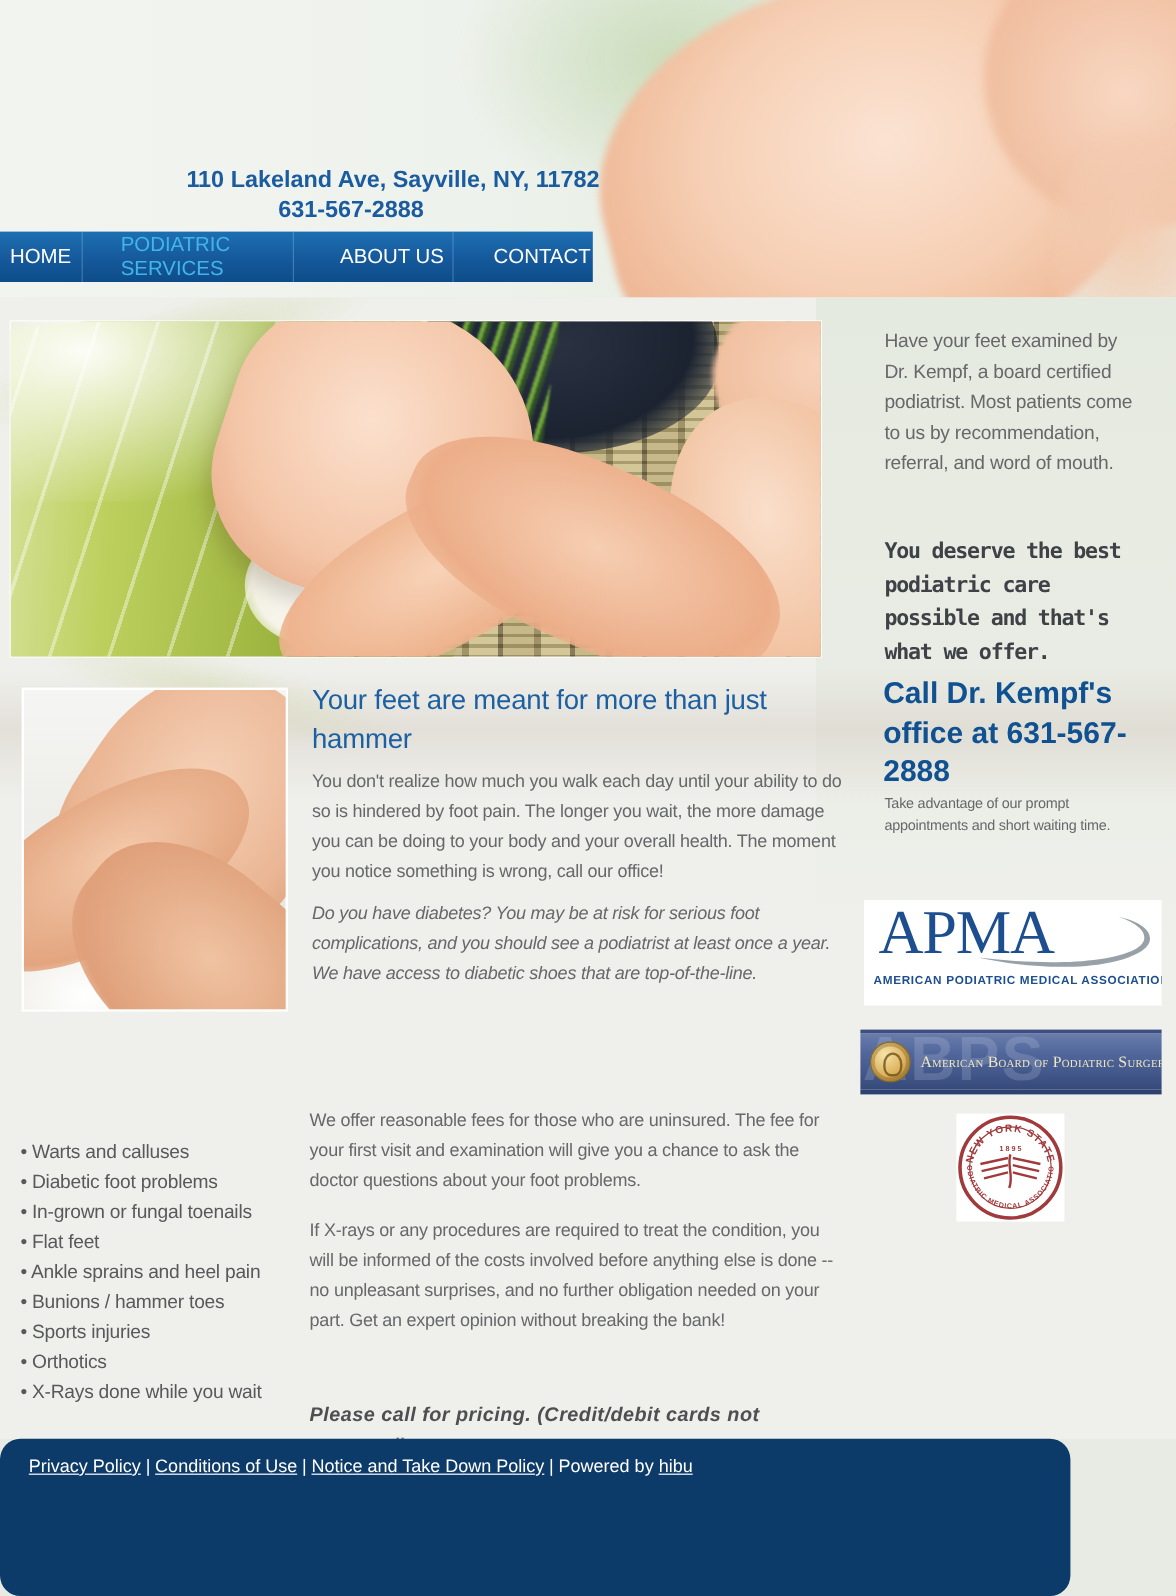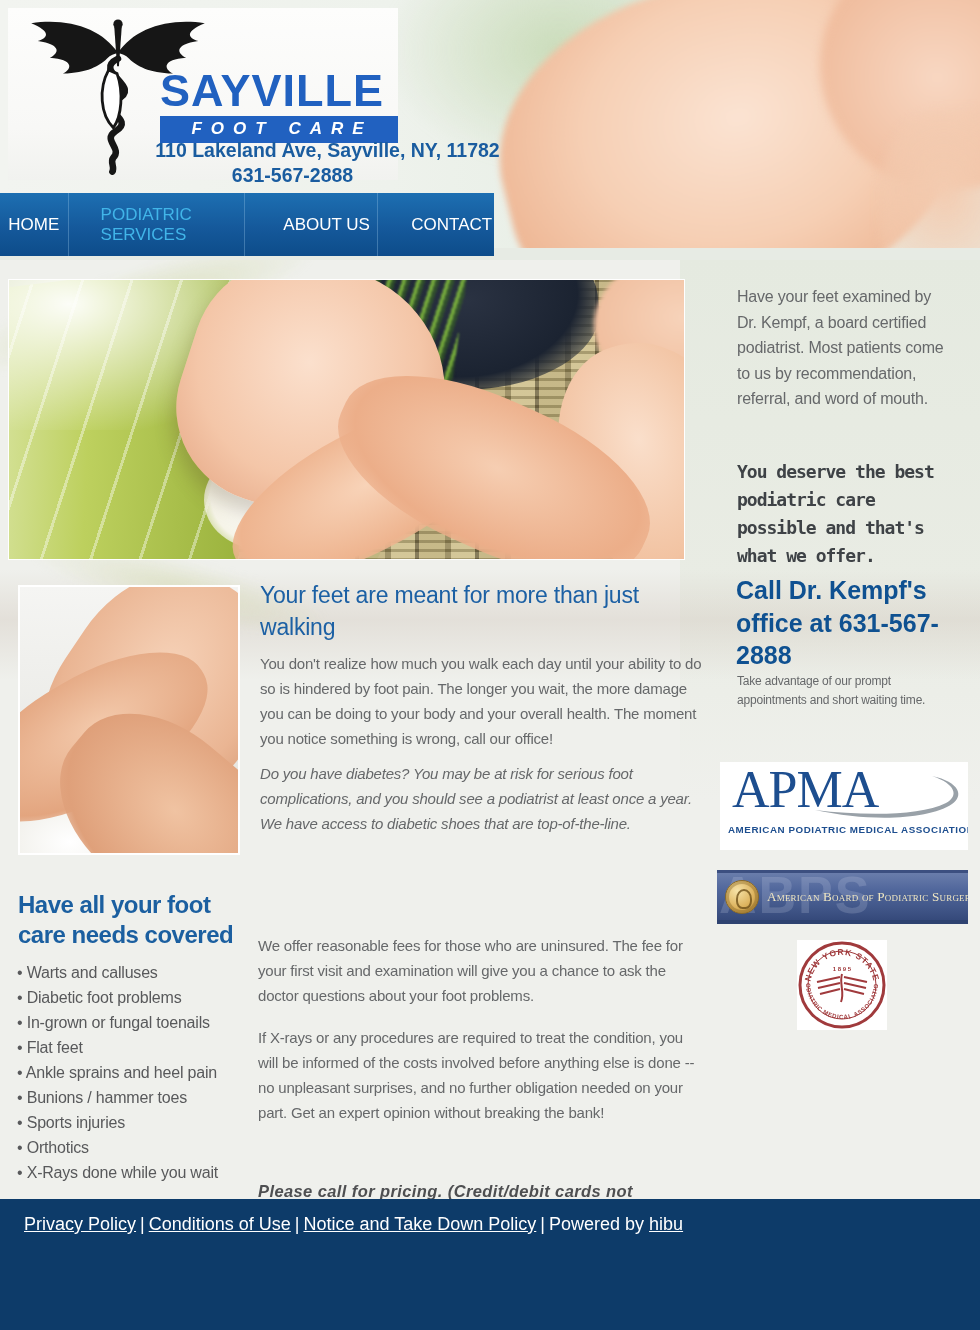--- a/index.html
+++ b/index.html
@@ -27,31 +27,31 @@
   .brand-name { font-family:"Liberation Sans",sans-serif; font-weight:bold; font-size:45px; line-height:1;
             color:#2161c0; letter-spacing:1px; }
   .brand-bar { margin-top:3px; background:#2161c0; color:#ffffff; font-style:italic; font-weight:bold;
             font-size:17px; letter-spacing:9px; text-align:center; padding:3px 0 4px 6px; width:238px; }
   .hdr-address { position:absolute; left:0; top:139px; width:655px; text-align:center;
             color:#1a5c9f; font-weight:bold; font-size:19.5px; }
   .hdr-phone { position:absolute; left:0; top:164px; width:585px; text-align:center;
             color:#1a5c9f; font-weight:bold; font-size:19.5px; }
 
   
-  .nav { position:absolute; left:0; top:193px; width:494px; height:63px; display:flex;
+  .nav { position:absolute; left:0; top:193px; width:494px; height:42px; display:flex;
          background:linear-gradient(180deg,#1d6fb2 0%,#15599b 55%,#0d4c8a 100%);gap:32px; }
   .nav-item { display:flex; align-items:center; justify-content:center; height:100%;
          color:#ffffff; font-size:17px; cursor:pointer; border-right:1px solid rgba(150,195,230,.35); }
   .nav-item:last-child { border-right:none; }
   .nav-item.active { color:#41b5e9; }
   .w-home{width:85px;} .w-pod{width:179px;} .w-about{width:125px;} .w-contact{width:105px;}
 
   
   .content { position:absolute; left:0; top:248px; width:980px; height:951px;
-         background:#eff0ec; overflow:hidden;margin-top:12px; }
+         background:#eff0ec; overflow:hidden; }
   .deco-sidegreen { position:absolute; right:0; top:0; width:300px; height:540px;
          background:linear-gradient(180deg,#e5eae0 0%,#e9ece4 60%,#eff0ec 100%); }
   .deco-band { position:absolute; left:0; top:310px; width:980px; height:110px;
          background:linear-gradient(180deg,rgba(208,196,186,.0),rgba(205,193,182,.35) 45%,rgba(230,226,220,.0)); }
   .deco-leaf1 { position:absolute; left:-40px; top:10px; width:360px; height:70px; border-radius:50%;
          transform:rotate(-18deg); background:radial-gradient(ellipse, rgba(200,210,150,.5), rgba(200,210,150,0) 75%); filter:blur(4px);}
   .deco-leaf2 { position:absolute; left:30px; top:300px; width:300px; height:56px; border-radius:50%;
          transform:rotate(14deg); background:radial-gradient(ellipse, rgba(205,212,160,.45), rgba(205,212,160,0) 75%); filter:blur(4px);}
 
   
@@ -156,54 +156,38 @@
           background:radial-gradient(circle at 35% 30%, #f6e3a8, #ddb35e 55%, #a87d2e 95%);
           border:1px solid #8a6a28; box-shadow:inset 0 0 0 3px rgba(120,90,30,.35); }
   .abps-seal::after { content:""; position:absolute; left:10px; top:8px; width:12px; height:16px;
           border:2px solid rgba(110,80,25,.8); border-radius:50% 50% 40% 40%; }
   .abps-name { position:absolute; left:50px; top:16px; width:198px; font-family:"Liberation Serif", serif;
           font-variant:small-caps; font-size:13.2px; letter-spacing:.2px; color:#efe6c2; white-space:nowrap; }
 
   .nys-box { position:absolute; left:797px; top:680px; width:90px; height:90px; background:#ffffff; }
 
   
-  .footer { position:absolute; left:0; top:1199px; width:980px; height:131px; background:#0d3b69;
-          color:#ffffff; font-size:18px; }
+  .footer { position:absolute; left:0; top:1199px; width:892px; height:131px; background:#0d3b69;
+          color:#ffffff; font-size:15px;border-radius:17px; }
   .footer a { color:#ffffff; text-decoration:underline; cursor:pointer; }
   .footer-links { padding:15px 0 0 24px; }
   .footer-sep { padding:0 4px; }
   .copyright { padding:4px 0 0 24px; }
 </style>
 </head>
 <body>
 
 <div class="page">
 
   <div class="header">
     <div class="hdr-green-wash"></div>
     <div class="hdr-foot-big"></div>
     <div class="hdr-foot-right"></div>
     <div class="hdr-leg"></div>
 
-    <div class="logo-box">
-      <svg class="emblem" viewBox="0 0 210 180">
-        <g fill="#161616">
-          <path d="M105,44 C88,18 52,6 12,12 C34,21 30,28 19,31 C45,35 42,44 32,49 C58,51 56,61 46,66 C72,65 85,58 93,50 C97,46 101,45 105,44 Z"></path>
-          <path d="M105,44 C122,18 158,6 198,12 C176,21 180,28 191,31 C165,35 168,44 178,49 C152,51 154,61 164,66 C138,65 125,58 117,50 C113,46 109,45 105,44 Z"></path>
-          <path d="M101,16 L109,16 L106,58 L104,58 Z"></path>
-          <circle cx="105" cy="13" r="5"></circle>
-        </g>
-        <path d="M105,50 C76,64 134,80 103,94 C79,105 126,114 102,128 C88,137 110,146 100,156 C96,161 102,166 99,171" stroke="#161616" stroke-width="7" fill="none" stroke-linecap="round"></path>
-        <path d="M95,62 C84,82 86,110 100,124 C109,112 111,86 104,66 Z" fill="#ffffff" stroke="#161616" stroke-width="3"></path>
-      </svg>
-      <div class="brand">
-        <div class="brand-name">SAYVILLE</div>
-        <div class="brand-bar">FOOT CARE</div>
-      </div>
-    </div>
     <div class="hdr-address">110 Lakeland Ave, Sayville, NY, 11782</div>
     <div class="hdr-phone">631-567-2888</div>
   </div>
 
   <div class="nav">
     <div class="nav-item w-home">HOME</div>
     <div class="nav-item w-pod active">PODIATRIC SERVICES</div>
     <div class="nav-item w-about">ABOUT US</div>
     <div class="nav-item w-contact">CONTACT</div>
   </div>
@@ -264,31 +248,30 @@
         </text>
         <text x="45" y="31" font-size="6" font-weight="bold" fill="#a03a3c" text-anchor="middle">1 8 9 5</text>
         <g stroke="#a03a3c" stroke-width="2" fill="none">
           <path d="M20,42 L43,37 M21,48 L43,43 M23,54 L43,49"></path>
           <path d="M70,42 L47,37 M69,48 L47,43 M67,54 L47,49"></path>
           <path d="M45,34 C42,44 48,52 44,62"></path>
         </g>
       </svg>
     </div>
 
-    <div class="headline">Your feet are meant for more than just walking</div>
+    <div class="headline">Your feet are meant for more than just hammer</div>
     <div class="body-para para1">You don't realize how much you walk each day until your ability to do so is hindered by foot pain. The longer you wait, the more damage you can be doing to your body and your overall health. The moment you notice something is wrong, call our office!</div>
     <div class="body-para para2">Do you have diabetes? You may be at risk for serious foot complications, and you should see a podiatrist at least once a year. We have access to diabetic shoes that are top-of-the-line.</div>
 
     <div class="left-photo">
       <div class="lp-sleeve"></div>
       <div class="lp-foot"></div>
       <div class="lp-hand"></div>
       <div class="lp-arm"></div>
     </div>
-    <div class="list-heading">Have all your foot care needs covered</div>
     <ul class="care-list">
       <li>Warts and calluses</li>
       <li>Diabetic foot problems</li>
       <li>In-grown or fungal toenails</li>
       <li>Flat feet</li>
       <li>Ankle sprains and heel pain</li>
       <li>Bunions / hammer toes</li>
       <li>Sports injuries</li>
       <li>Orthotics</li>
       <li>X-Rays done while you wait</li>

